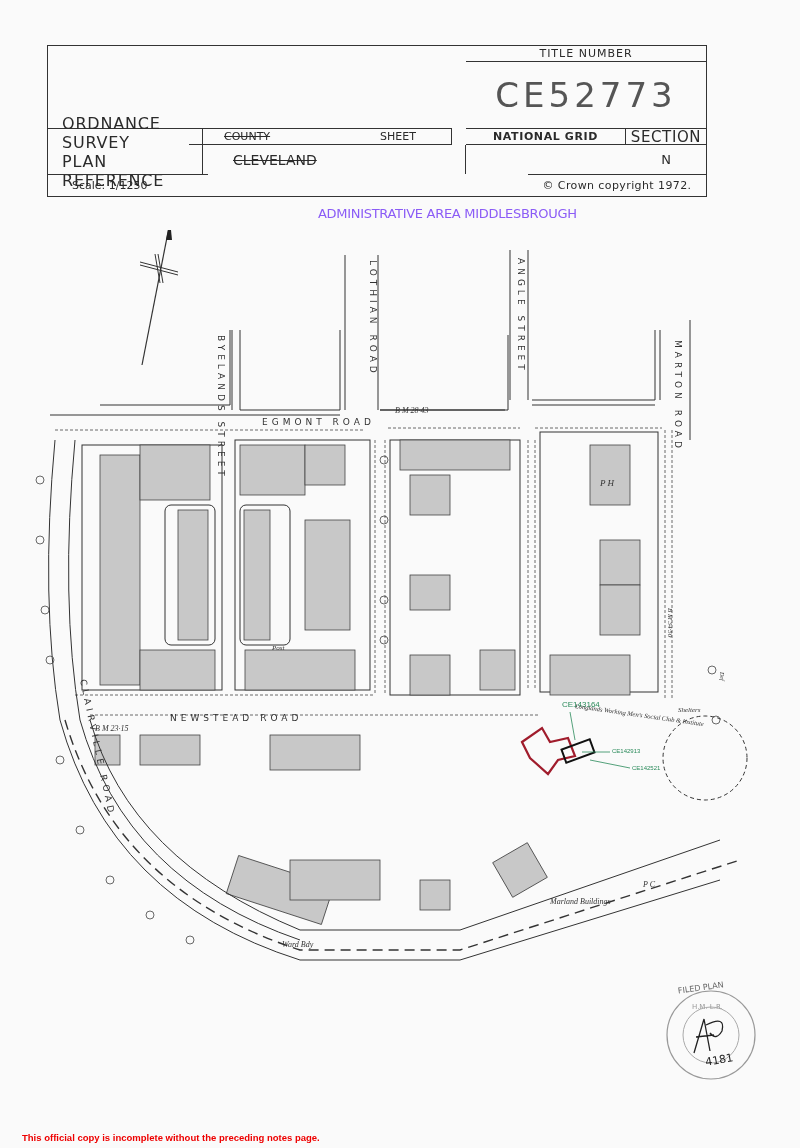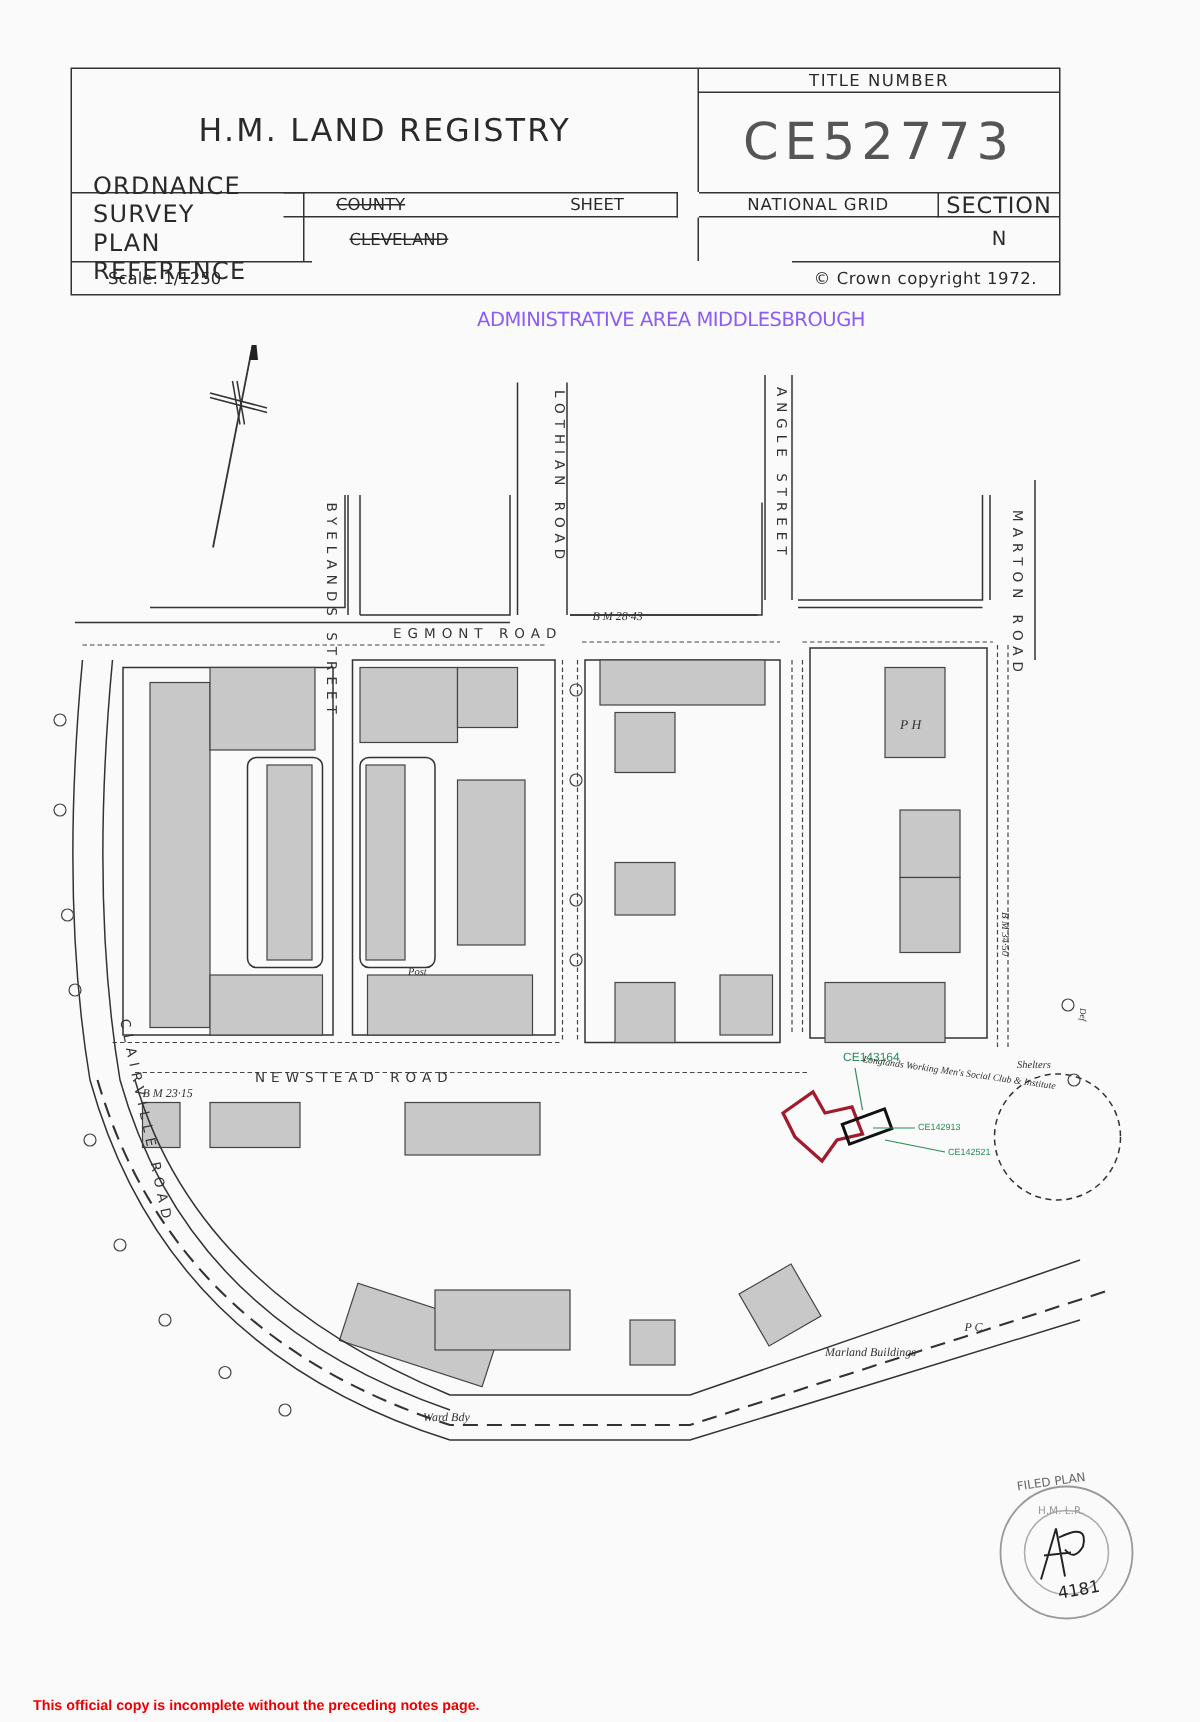--- a/index.html
+++ b/index.html
@@ -6,43 +6,42 @@
   body{width:800px;height:1148px;position:relative;overflow:hidden;font-family:"DejaVu Sans",sans-serif;color:#222;}
   .page{position:absolute;left:0;top:0;width:800px;height:1148px;background:#fafafa;}
   
   .hdr{position:absolute;left:47px;top:45px;width:660px;height:152px;border:1.5px solid #333;box-sizing:border-box;}
   .hdr .cell{position:absolute;border-color:#333;border-style:solid;border-width:0;box-sizing:border-box;display:flex;align-items:center;justify-content:center;color:#2a2a2a;}
   .t-main{left:0;top:0;width:418px;height:82px;border-right-width:1.5px!important;font-size:21px;letter-spacing:1.5px;}
   .t-titlelbl{left:418px;top:0;width:240px;height:16px;border-bottom-width:1.5px!important;font-size:11px;letter-spacing:1px;}
   .t-titlenum{left:418px;top:16px;width:240px;height:66px;font-size:34px;letter-spacing:4px;color:#555!important;}
   .t-os{left:0;top:82px;width:155px;height:46px;border-top-width:1.5px!important;border-right-width:1.5px!important;font-size:16px;letter-spacing:.8px;flex-direction:column;align-items:flex-end;padding-left:14px;line-height:19px;}
   .t-county{left:141px;top:82px;width:263px;height:17px;border-top-width:1.5px!important;border-bottom-width:1px!important;border-right-width:1.5px!important;font-size:11px;}
-  .t-cleveland{left:155px;top:99px;width:263px;height:29px;border-right-width:1.5px!important;font-size:11px;justify-content:flex-start!important;padding-left:30px;}
-  .t-ng{left:418px;top:82px;width:160px;height:17px;border-top-width:1.5px!important;border-bottom-width:1px!important;border-right-width:1.5px!important;font-size:11px;letter-spacing:.6px;}
+  .t-cleveland{left:155px;top:99px;width:263px;height:29px;border-right-width:1.5px!important;font-size:14px;justify-content:flex-start!important;padding-left:30px;}
+  .t-ng{left:418px;top:82px;width:160px;height:17px;border-top-width:1.5px!important;border-bottom-width:1px!important;border-right-width:1.5px!important;font-size:11px;letter-spacing:.6px;font-weight:bold;}
   .t-sec{left:578px;top:82px;width:80px;height:17px;border-top-width:1.5px!important;border-bottom-width:1px!important;font-size:15px;letter-spacing:.6px;}
   .t-ngval{left:418px;top:99px;width:160px;height:29px;border-right-width:1.5px!important;font-size:13px;letter-spacing:1px;}
   .t-secval{left:578px;top:99px;width:80px;height:29px;font-size:13px;}
   .t-scale{left:0;top:128px;width:160px;height:22px;border-top-width:1.5px!important;font-size:11px;justify-content:flex-start!important;padding-left:24px;}
   .t-district{left:160px;top:128px;width:320px;height:22px;border-top-width:1.5px!important;font-size:9px;justify-content:flex-start!important;padding-left:120px;}
   .t-copy{left:480px;top:128px;width:178px;height:22px;border-top-width:1.5px!important;font-size:11px;letter-spacing:.4px;text-align:center;}
   .strike{text-decoration:line-through;}
   .admin{position:absolute;left:318px;top:206px;font-size:13px;color:#8b5cf6;letter-spacing:-.3px;}
   .map{position:absolute;left:0;top:230px;width:800px;height:880px;}
   .footer{position:absolute;left:22px;top:1132px;font-size:9.5px;font-weight:bold;color:#e00;font-family:"Liberation Sans",sans-serif;}
   .lbl{font-family:"Liberation Serif",serif;fill:#333;}
   .road{font-family:"DejaVu Sans",sans-serif;fill:#333;font-size:9px;letter-spacing:4px;}
   .stamp{position:absolute;left:656px;top:975px;width:110px;height:110px;}
 </style>
 </head>
 <body>
 
 <div class="page">
 
   <div class="hdr">
-    <div class="cell t-main">H.M. LAND REGISTRY</div>
     <div class="cell t-titlelbl">TITLE NUMBER</div>
     <div class="cell t-titlenum">CE52773</div>
     <div class="cell t-os">
       <span>ORDNANCE SURVEY</span>
       <span>PLAN REFERENCE</span>
     </div>
     <div class="cell t-county">
       <span class="strike" style="margin-right:110px">COUNTY</span>
       <span>SHEET</span>
     </div>

